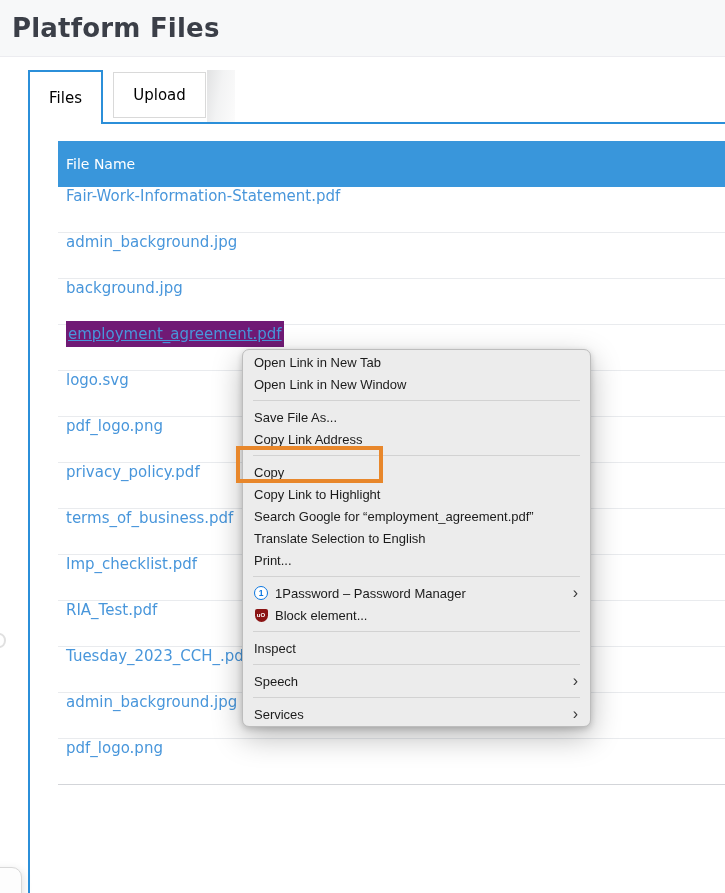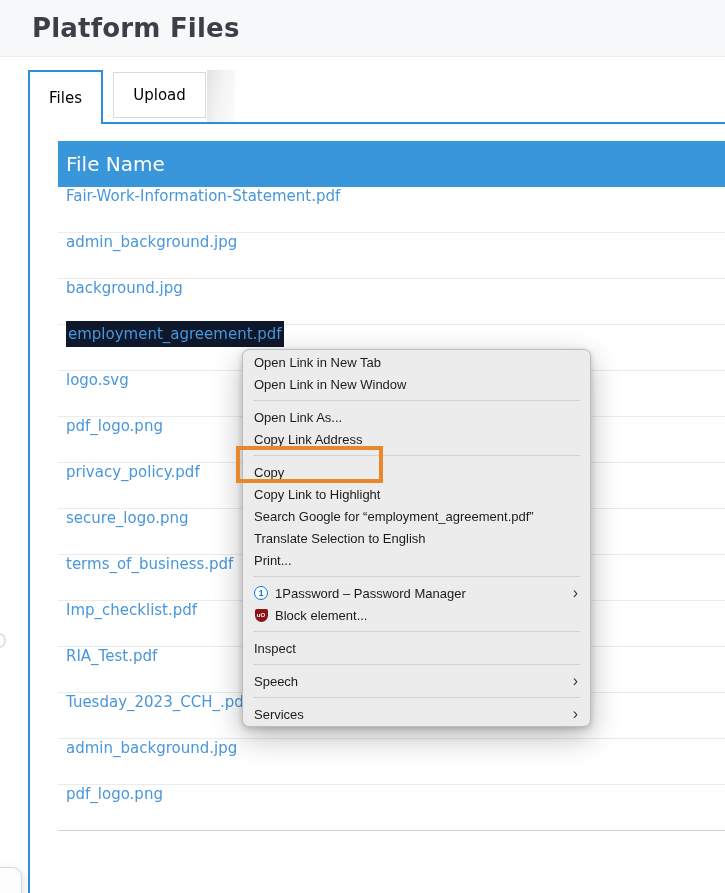--- a/index.html
+++ b/index.html
@@ -11,21 +11,21 @@
     overflow:hidden;
   }
 
   
   .page-header {
     position:absolute; left:0; top:0; width:725px; height:57px;
     background:#f7f8f9; border-bottom:1px solid #ececf0;
     display:flex; align-items:center;
   }
   .page-title {
-    margin-left:32px; font-size:26px; font-weight:700; color:#3b3f48;
+    margin-left:12px; font-size:26px; font-weight:700; color:#3b3f48;
     letter-spacing:0.2px;
   }
 
   
   .tab {
     position:absolute; display:flex; align-items:center; justify-content:center;
     font-size:15px; color:#000000; background:#fff; cursor:default;
   }
   .tab-files {
     left:28px; top:70px; width:75px; height:54px;
@@ -46,29 +46,29 @@
   }
   .panel-left {
     position:absolute; left:28px; top:122px; width:2px; height:771px;
     background:#2b8fd9; z-index:2;
   }
 
   
   .file-table { position:absolute; left:58px; top:141px; width:667px; z-index:1; }
   .thead {
     height:46px; background:#3996db; color:#ffffff;
-    display:flex; align-items:center; padding-left:8px; font-size:20px;
+    display:flex; align-items:center; padding-left:8px; font-size:14px;
   }
   .trow {
     height:46px; display:flex; align-items:flex-start; padding-left:8px;
     border-bottom:1px solid #e9ebee; font-size:15px;
   }
   .trow:last-child { border-bottom:1px solid #d3d5d9; }
   .filelink { color:#4896db; text-decoration:none; }
-  .selected-text { background:#0f172a; padding:4px 2px; }
+  .selected-text { background:#701a75; padding:4px 2px;text-decoration:underline; }
 
   
   .context-menu {
     position:absolute; left:242px; top:349px; width:349px;
     background:#ececec; border:1px solid #bdbdbd; border-radius:7px;
     box-shadow:0 10px 30px rgba(0,0,0,.28), 0 2px 6px rgba(0,0,0,.18);
     padding:1px 0; z-index:5;
     font-family:"Liberation Sans", sans-serif; font-size:13px; color:#1b1b1b;
   }
   .menu-item {
@@ -148,23 +148,20 @@
   <div class="trow">
     <a class="filelink">logo.svg</a>
   </div>
   <div class="trow">
     <a class="filelink">pdf_logo.png</a>
   </div>
   <div class="trow">
     <a class="filelink">privacy_policy.pdf</a>
   </div>
   <div class="trow">
-    <a class="filelink">secure_logo.png</a>
-  </div>
-  <div class="trow">
     <a class="filelink">terms_of_business.pdf</a>
   </div>
   <div class="trow">
     <a class="filelink">Imp_checklist.pdf</a>
   </div>
   <div class="trow">
     <a class="filelink">RIA_Test.pdf</a>
   </div>
   <div class="trow">
     <a class="filelink">Tuesday_2023_CCH_.pdf</a>
@@ -181,21 +178,21 @@
 
   <div class="menu-item">
     <span class="label">Open Link in New Tab</span>
   </div>
   <div class="menu-item">
     <span class="label">Open Link in New Window</span>
   </div>
   <div class="menu-sep"></div>
 
   <div class="menu-item">
-    <span class="label">Open Link As...</span>
+    <span class="label">Save File As...</span>
   </div>
   <div class="menu-item">
     <span class="label">Copy Link Address</span>
   </div>
   <div class="menu-sep"></div>
 
   <div class="menu-item">
     <span class="label">Copy</span>
   </div>
   <div class="menu-item">

